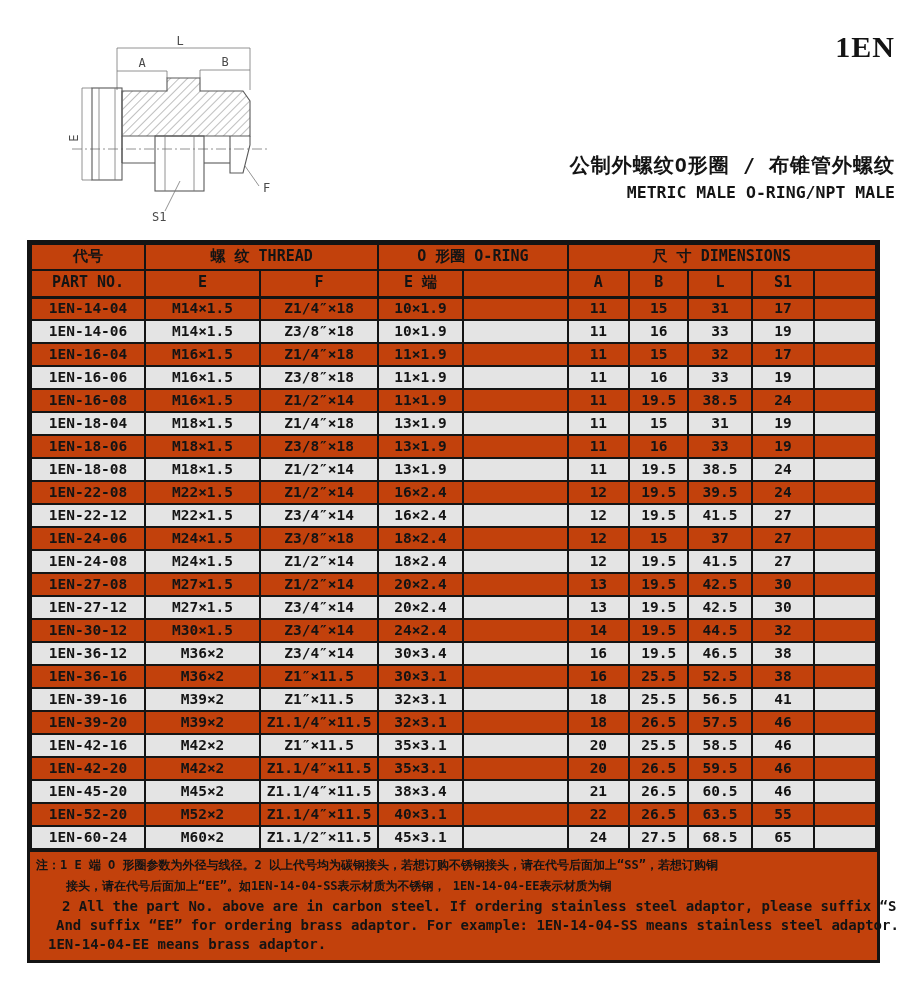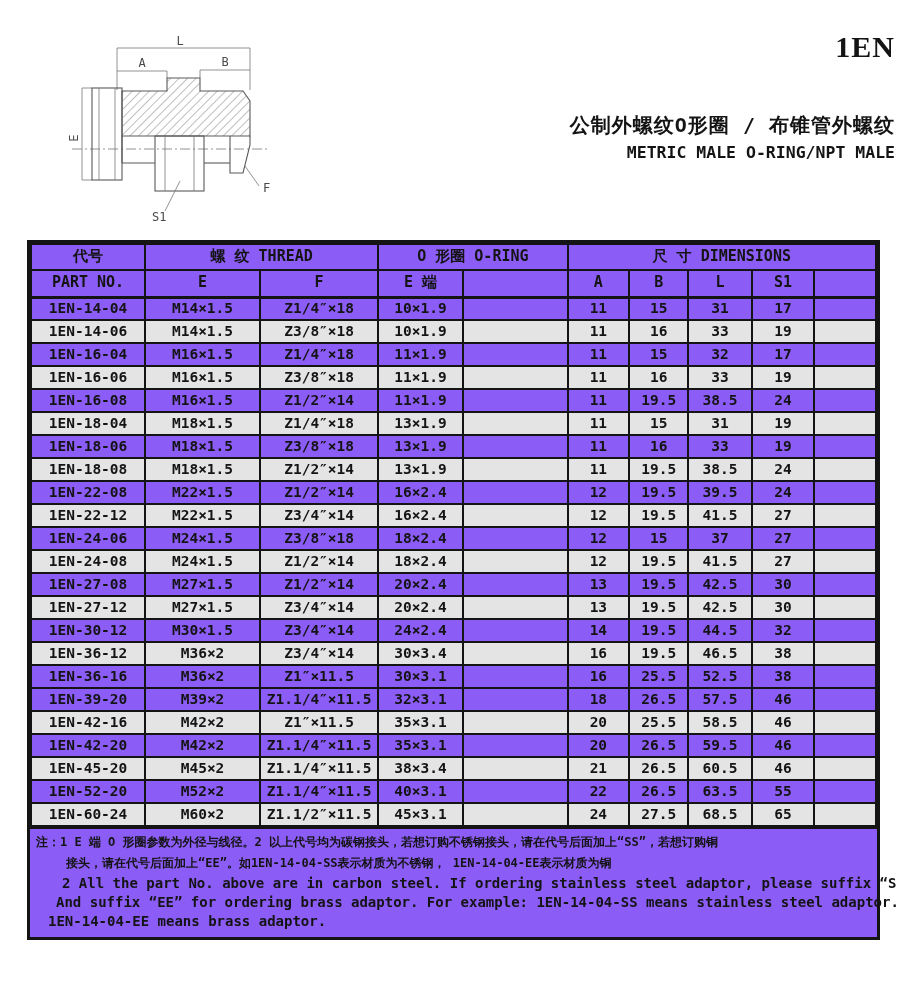--- a/index.html
+++ b/index.html
@@ -12,28 +12,28 @@
     overflow: hidden;
   }
   .page { position: absolute; inset: 0; background: #fff; }
 
   
   .drawing-wrap { position: absolute; left: 52px; top: 18px; width: 268px; height: 215px; }
 
   
   .title-block { position: absolute; left: 530px; top: 30px; width: 365px; text-align: right; }
   .part-series { font-family: "Liberation Serif", "DejaVu Serif", serif; font-weight: bold; font-size: 30px; letter-spacing: 1px; }
-  .subtitle-zh { margin-top: 48px; font-size: 20px; font-weight: bold; letter-spacing: 1px; white-space: nowrap; }
+  .subtitle-zh { margin-top: 88px; font-size: 20px; font-weight: bold; letter-spacing: 1px; white-space: nowrap; }
   .subtitle-en { margin-top: 4px; font-size: 16.5px; font-weight: bold; white-space: nowrap; }
 
   
   .frame {
     position: absolute; left: 27px; top: 240px; width: 853px;
     border: 3px solid #141414;
-    background: #8b5cf6;
+    background: #c2410c;
   }
   table.spec { width: 100%; border-collapse: collapse; table-layout: fixed; }
   table.spec th, table.spec td {
     border: 2px solid #141414;
     font-weight: bold;
     text-align: center;
     vertical-align: middle;
     font-size: 14.5px;
     padding: 0;
     height: 23px;
@@ -353,20 +353,32 @@
             <td>M36×2</td>
             <td>Z1″×11.5</td>
             <td>30×3.1</td>
             <td></td>
             <td>16</td>
             <td>25.5</td>
             <td>52.5</td>
             <td>38</td>
             <td></td>
           </tr>
+          <tr class="alt">
+            <td>1EN-39-16</td>
+            <td>M39×2</td>
+            <td>Z1″×11.5</td>
+            <td>32×3.1</td>
+            <td></td>
+            <td>18</td>
+            <td>25.5</td>
+            <td>56.5</td>
+            <td>41</td>
+            <td></td>
+          </tr>
           <tr>
             <td>1EN-39-20</td>
             <td>M39×2</td>
             <td>Z1.1/4″×11.5</td>
             <td>32×3.1</td>
             <td></td>
             <td>18</td>
             <td>26.5</td>
             <td>57.5</td>
             <td>46</td>

